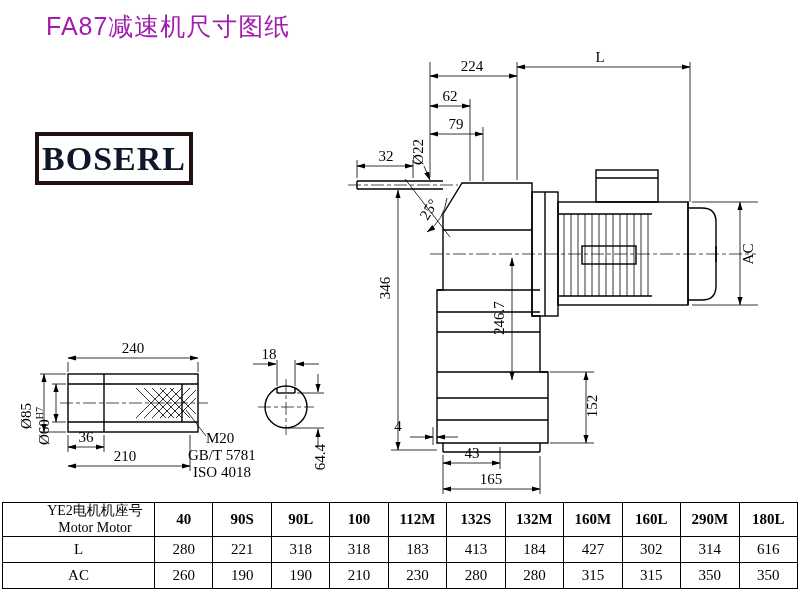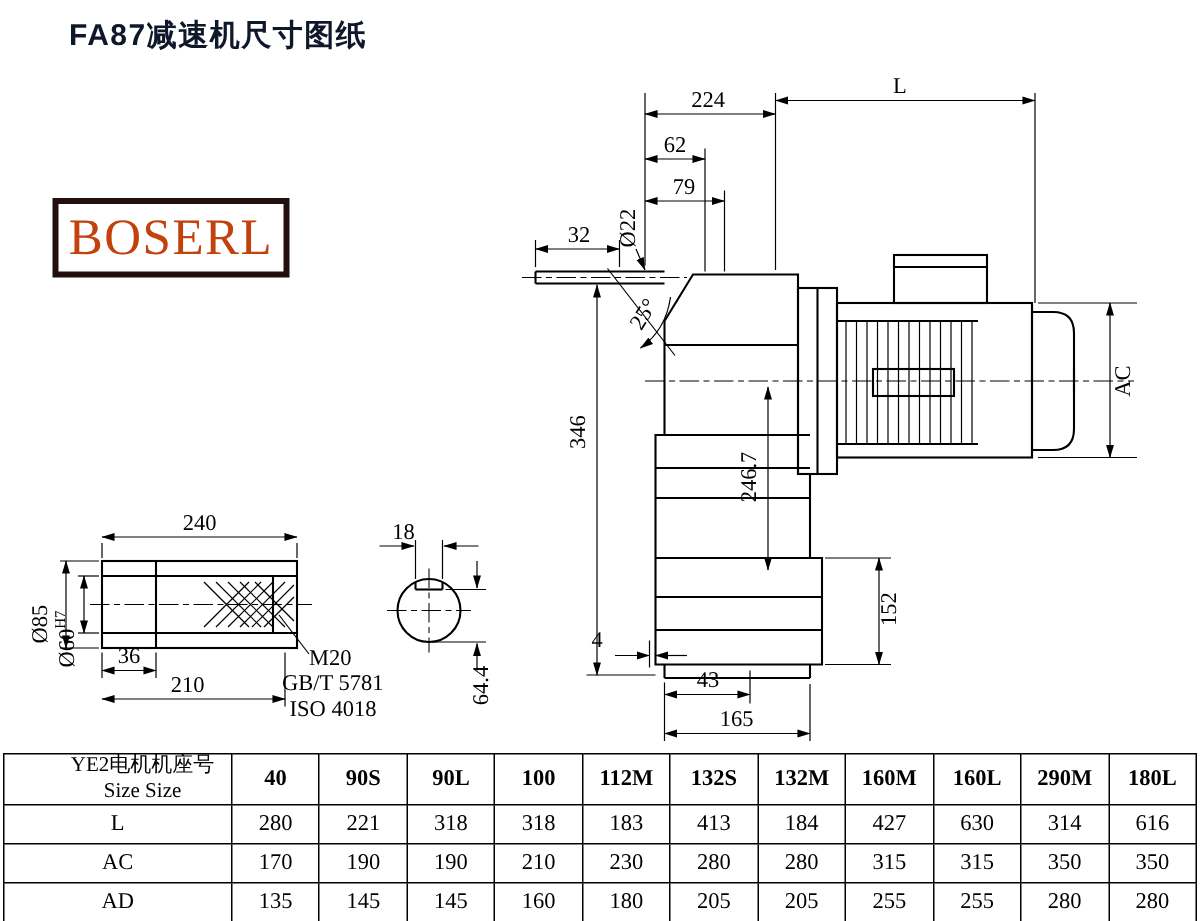--- a/index.html
+++ b/index.html
@@ -3,31 +3,31 @@
 <meta charset="utf-8">
 <style>
   * { margin:0; padding:0; box-sizing:border-box; }
   html,body { background:#ffffff; }
   body {
     width:800px; height:614px; position:relative; overflow:hidden;
     font-family:"Liberation Serif", serif; color:#000;
   }
   .title {
     position:absolute; left:46px; top:10px;
-    font-family:"Liberation Sans", sans-serif; font-weight:bold;
-    font-size:20px; letter-spacing:1px; color:#0f172a; white-space:nowrap;
+    font-family:"Liberation Sans", sans-serif; font-weight:normal;
+    font-size:25px; letter-spacing:1px; color:#a21caf; white-space:nowrap;
   }
   .logo {
     position:absolute; left:35px; top:132px; width:158px; height:53px;
     border:4px solid #221010; background:#ffffff;
     display:flex; align-items:center; justify-content:center;
   }
   .logo span {
-    font-family:"Liberation Serif", serif; font-weight:normal;
-    font-size:34px; color:#c2410c; letter-spacing:1px; line-height:1;
+    font-family:"Liberation Serif", serif; font-weight:bold;
+    font-size:34px; color:#0f172a; letter-spacing:1px; line-height:1;
   }
   svg.drawing { position:absolute; left:0; top:0; }
   .ol line, .ol path, .ol rect, .ol circle { stroke:#000; stroke-width:1.4; fill:none; }
   .th line, .th path { stroke:#000; stroke-width:0.8; fill:none; }
   .cl line { stroke:#000; stroke-width:0.7; fill:none; stroke-dasharray:13 3 4 3; }
   text.dim {
     font-family:"Liberation Serif", serif; font-size:15px; fill:#000;
     stroke:none;
   }
   table.size {
@@ -298,21 +298,21 @@
       <col>
       <col>
       <col>
       <col>
       <col>
   </colgroup>
   <thead>
     <tr>
       <th class="first">
         <div>YE2电机机座号</div>
-        <div>Size Size</div>
+        <div>Motor Motor</div>
       </th>
       <th>40</th>
       <th>90S</th>
       <th>90L</th>
       <th>100</th>
       <th>112M</th>
       <th>132S</th>
       <th>132M</th>
       <th>160M</th>
       <th>160L</th>
@@ -324,46 +324,32 @@
     <tr>
       <th>L</th>
       <td>280</td>
       <td>221</td>
       <td>318</td>
       <td>318</td>
       <td>183</td>
       <td>413</td>
       <td>184</td>
       <td>427</td>
-      <td>630</td>
+      <td>302</td>
       <td>314</td>
       <td>616</td>
     </tr>
     <tr>
       <th>AC</th>
-      <td>170</td>
+      <td>260</td>
       <td>190</td>
       <td>190</td>
       <td>210</td>
       <td>230</td>
       <td>280</td>
       <td>280</td>
       <td>315</td>
       <td>315</td>
       <td>350</td>
       <td>350</td>
     </tr>
-    <tr>
-      <th>AD</th>
-      <td>135</td>
-      <td>145</td>
-      <td>145</td>
-      <td>160</td>
-      <td>180</td>
-      <td>205</td>
-      <td>205</td>
-      <td>255</td>
-      <td>255</td>
-      <td>280</td>
-      <td>280</td>
-    </tr>
   </tbody>
 </table>
 
 </body></html>

